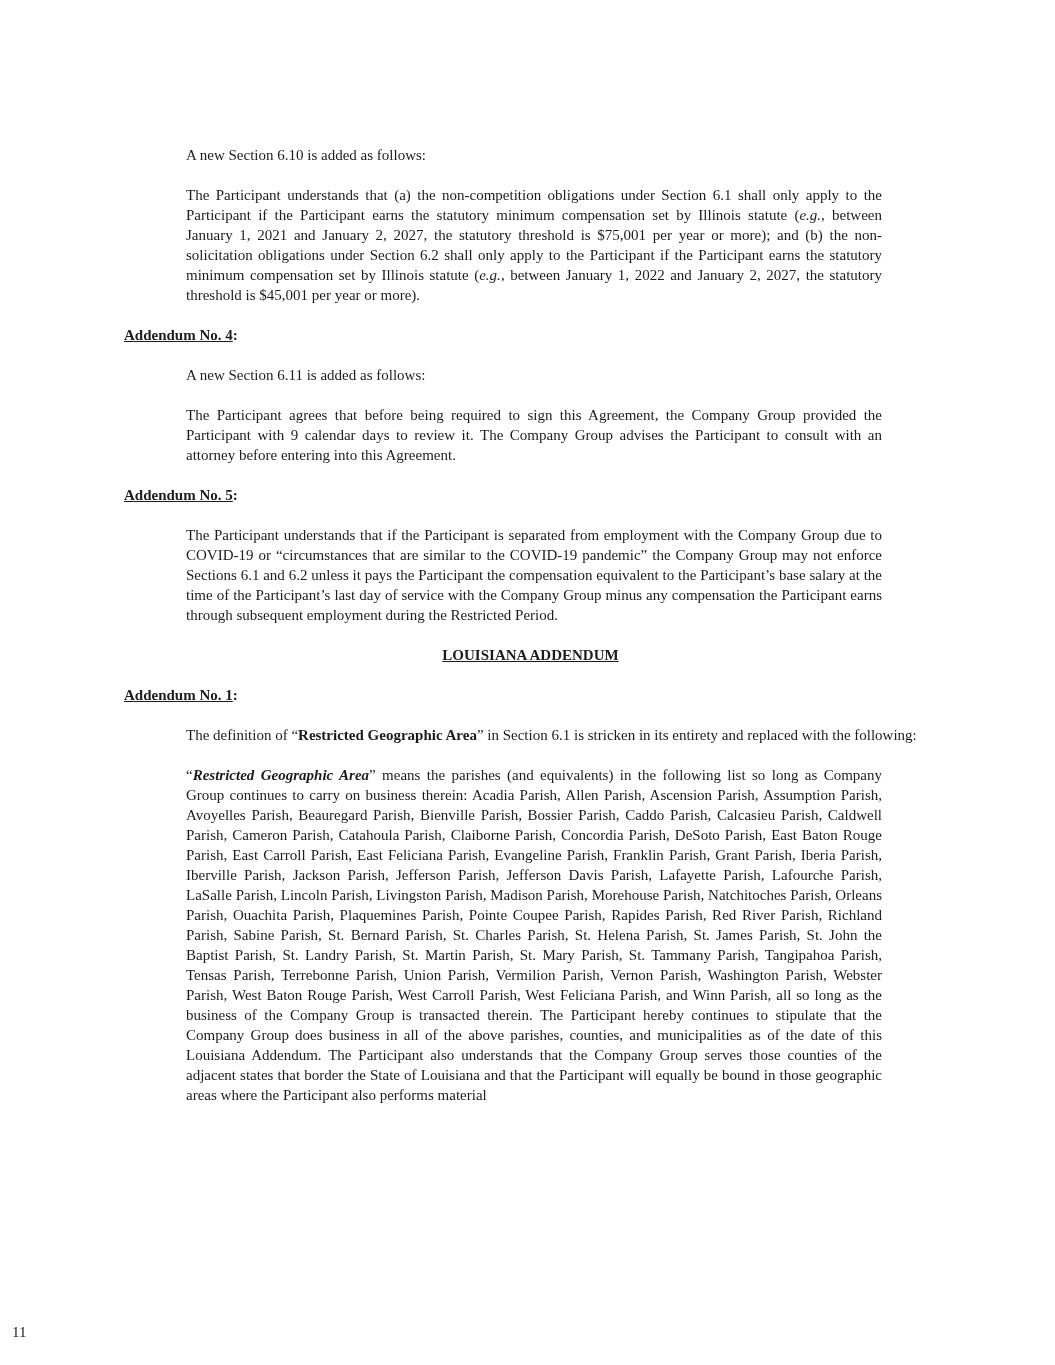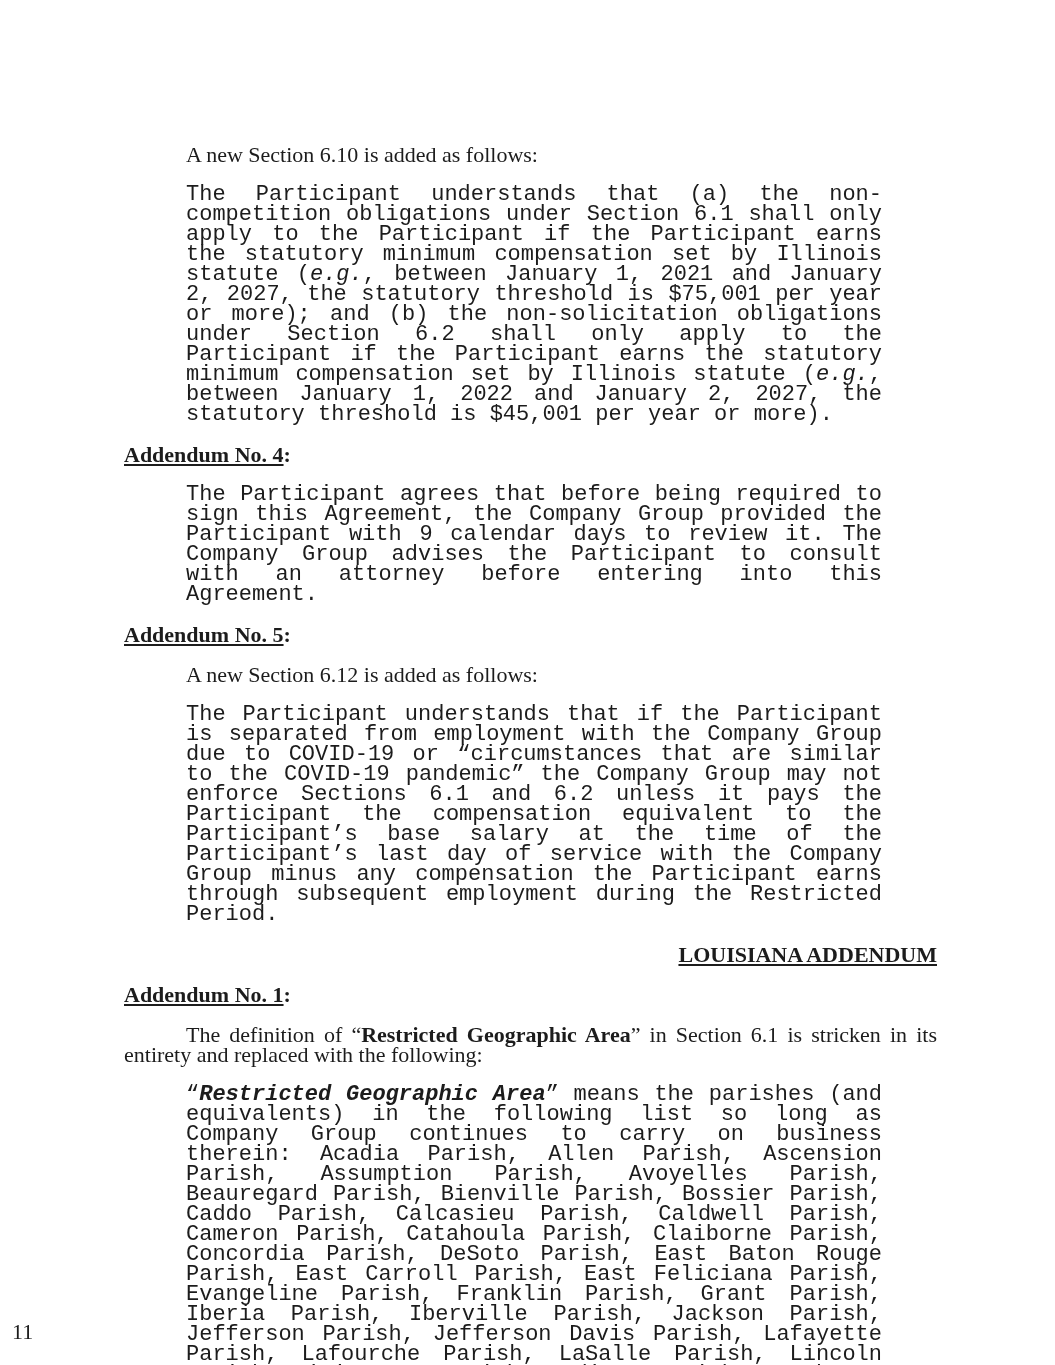--- a/index.html
+++ b/index.html
@@ -7,55 +7,54 @@
     padding: 0;
     background: #ffffff;
   }
   .page {
     position: relative;
     width: 1055px;
     height: 1365px;
     background: #ffffff;
     color: #1c1c1c;
     font-family: "Liberation Serif", "DejaVu Serif", serif;
-    font-size: 22px;
+    font-size: 15px;
     line-height: 20px;
     overflow: hidden;
   }
   .content {
     position: absolute;
     top: 145px;
     left: 124px;
     right: 118px;
   }
   .para {
     margin: 0 0 20px 0;
   }
   .block-indent {
     margin-left: 62px;
     margin-right: 55px;
     text-align: justify;
-    font-family: Liberation Mono, monospace;
   }
   .intro-line {
     margin-left: 62px;
   }
   .first-line-indent {
     text-indent: 62px;
     text-align: justify;
     font-family: Liberation Serif, serif;
   }
   .heading {
     font-weight: bold;
   }
   .heading .underlined {
     text-decoration: underline;
   }
   .center-title {
-    text-align: right;
+    text-align: center;
     font-weight: bold;
   }
   .center-title .underlined {
     text-decoration: underline;
   }
   .it { font-style: italic; }
   .b { font-weight: bold; }
   .bi { font-weight: bold; font-style: italic; }
   .page-footer {
     position: absolute;
@@ -71,26 +70,26 @@
 
 <div class="page">
   <div class="content">
 
     <p class="para intro-line">A new Section 6.10 is added as follows:</p>
 
     <p class="para block-indent"><span>The Participant understands that (a) the non-competition obligations under Section 6.1 shall only apply to the Participant if the Participant earns the statutory minimum compensation set by Illinois statute (</span><span class="it">e.g.</span><span>, between January 1, 2021 and  January 2, 2027, the statutory threshold is $75,001 per year or more); and (b) the non-solicitation obligations under Section 6.2 shall only apply to the Participant if the Participant earns the statutory minimum compensation set by Illinois statute (</span><span class="it">e.g.</span><span>, between January 1, 2022 and January 2, 2027, the statutory threshold is $45,001 per year or more).</span></p>
 
     <p class="para heading"><span class="underlined">Addendum No. 4</span><span>:</span></p>
 
+    <p class="para intro-line">A new Section 6.11 is added as follows:</p>
 
     <p class="para block-indent">The Participant agrees that before being required to sign this Agreement, the Company Group provided the Participant with 9 calendar days to review it. The Company Group advises the Participant to consult with an attorney before entering into this Agreement.</p>
 
     <p class="para heading"><span class="underlined">Addendum No. 5</span><span>:</span></p>
 
-    <p class="para intro-line">A new Section 6.12 is added as follows:</p>
 
     <p class="para block-indent">The Participant understands that if the Participant is separated from employment with the Company Group due to COVID-19 or “circumstances that are similar to the COVID-19 pandemic” the Company Group may not enforce Sections 6.1 and 6.2 unless it pays the Participant the compensation equivalent to the Participant’s base salary at the time of the Participant’s last day of service with the Company Group minus any compensation the Participant earns through subsequent employment during the Restricted Period.</p>
 
     <p class="para center-title"><span class="underlined">LOUISIANA ADDENDUM</span></p>
 
     <p class="para heading"><span class="underlined">Addendum No. 1</span><span>:</span></p>
 
     <p class="para first-line-indent"><span>The definition of “</span><span class="b">Restricted Geographic Area</span><span>” in Section 6.1 is stricken in its entirety and replaced with the following:</span></p>
 
     <p class="para block-indent"><span>“</span><span class="bi">Restricted Geographic Area</span><span>” means the parishes (and equivalents) in the following list so long as Company Group continues to carry on business therein:  Acadia Parish, Allen Parish, Ascension Parish, Assumption Parish, Avoyelles Parish, Beauregard Parish, Bienville Parish, Bossier Parish, Caddo Parish, Calcasieu Parish, Caldwell Parish, Cameron Parish, Catahoula Parish, Claiborne Parish, Concordia Parish, DeSoto Parish, East Baton Rouge Parish, East Carroll Parish, East Feliciana Parish, Evangeline Parish, Franklin Parish, Grant Parish, Iberia Parish, Iberville Parish, Jackson Parish, Jefferson Parish, Jefferson Davis Parish, Lafayette Parish, Lafourche Parish, LaSalle Parish, Lincoln Parish, Livingston Parish, Madison Parish, Morehouse Parish, Natchitoches Parish, Orleans Parish, Ouachita Parish, Plaquemines Parish, Pointe Coupee Parish, Rapides Parish, Red River Parish, Richland Parish, Sabine Parish, St. Bernard Parish, St. Charles Parish, St. Helena Parish, St. James Parish, St. John the Baptist Parish, St. Landry Parish, St. Martin Parish, St. Mary Parish, St. Tammany Parish, Tangipahoa Parish, Tensas Parish, Terrebonne Parish, Union Parish, Vermilion Parish, Vernon Parish, Washington Parish, Webster Parish, West Baton Rouge Parish, West Carroll Parish, West Feliciana Parish, and Winn Parish, all so long as the business of the Company Group is transacted therein. The Participant hereby continues to stipulate that the Company Group does business in all of the above parishes, counties, and municipalities as of the date of this Louisiana Addendum. The Participant also understands that the Company Group serves those counties of the adjacent states that border the State of Louisiana and that the Participant will equally be bound in those geographic areas where the Participant also performs material</span></p>

